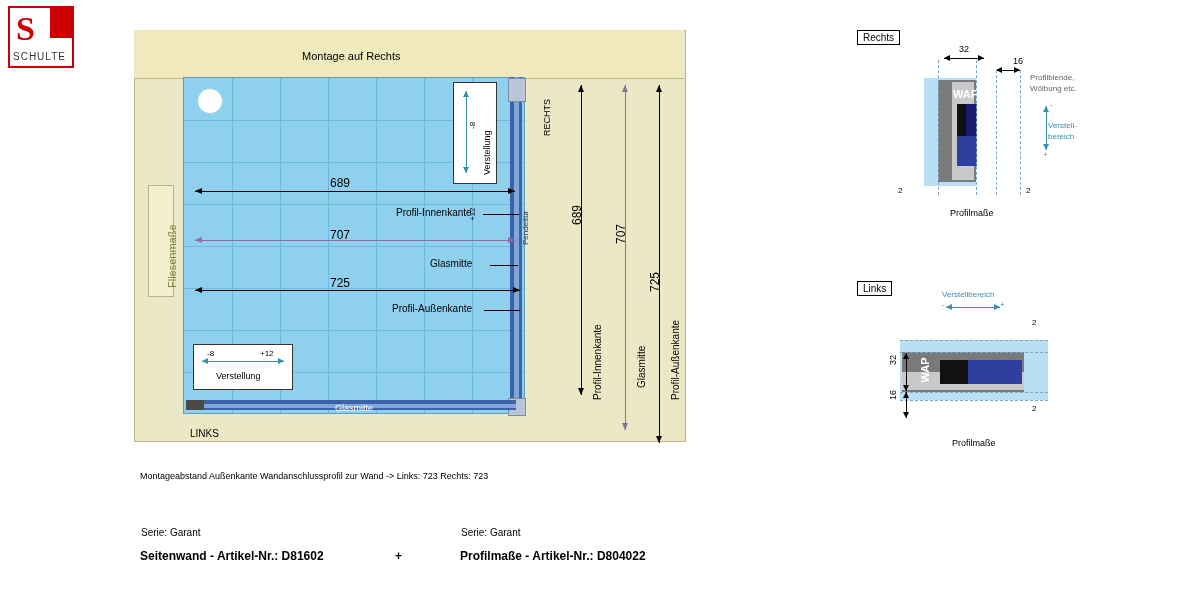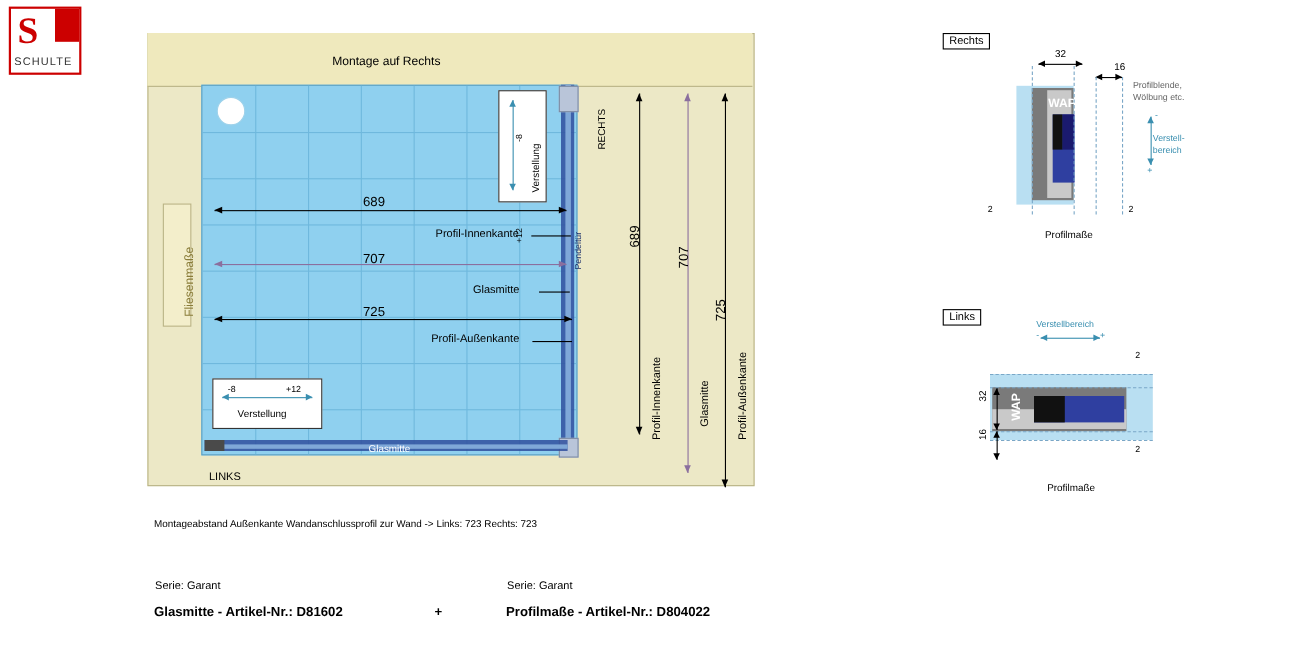--- a/index.html
+++ b/index.html
@@ -322,15 +322,15 @@
   <div class="cap-b" style="border-top:6px solid #000;"></div>
 </div>
 <div class="vtext" style="left:888px;top:400px;font-size:9px;">
     <span>16</span>
   </div>
 <div class="abs lbl-sm" style="left:952px;top:438px;">Profilmaße</div>
 
 <div class="abs" id="montageabstand">Montageabstand Außenkante Wandanschlussprofil zur Wand -&gt; Links:  723    Rechts:  723</div>
 <div class="abs" id="serie1">Serie: Garant</div>
 <div class="abs" id="serie2">Serie: Garant</div>
-<div class="abs" id="art1">Glasmitte - Artikel-Nr.: D81602</div>
+<div class="abs" id="art1">Seitenwand - Artikel-Nr.: D81602</div>
 <div class="abs" id="plus">+</div>
 <div class="abs" id="art2">Profilmaße - Artikel-Nr.: D804022</div>
 
 </body></html>

